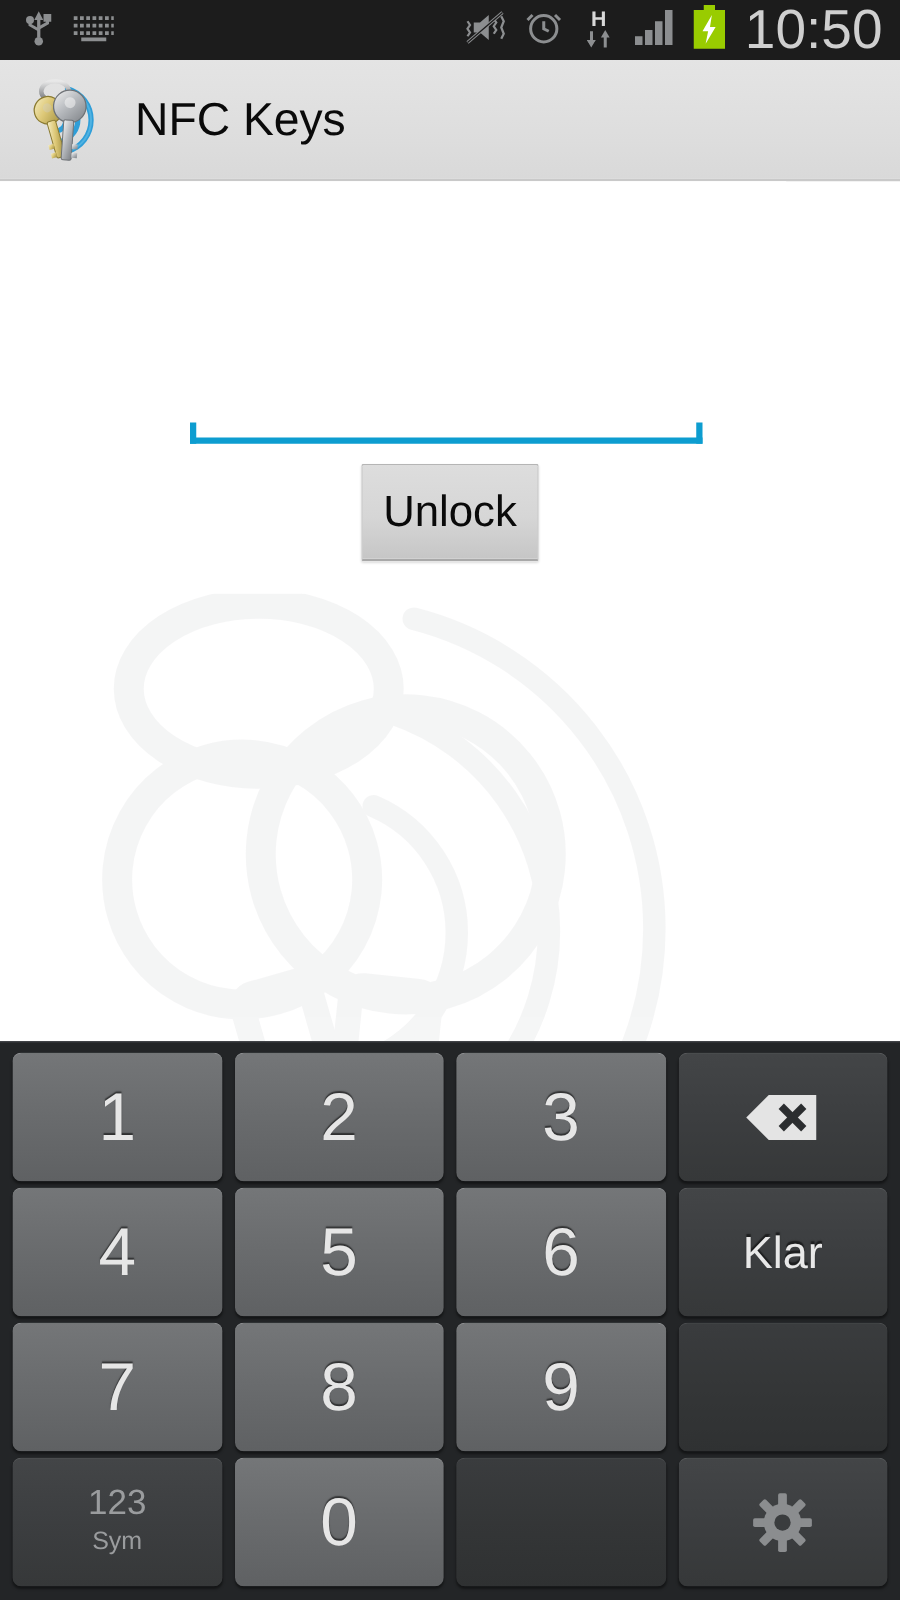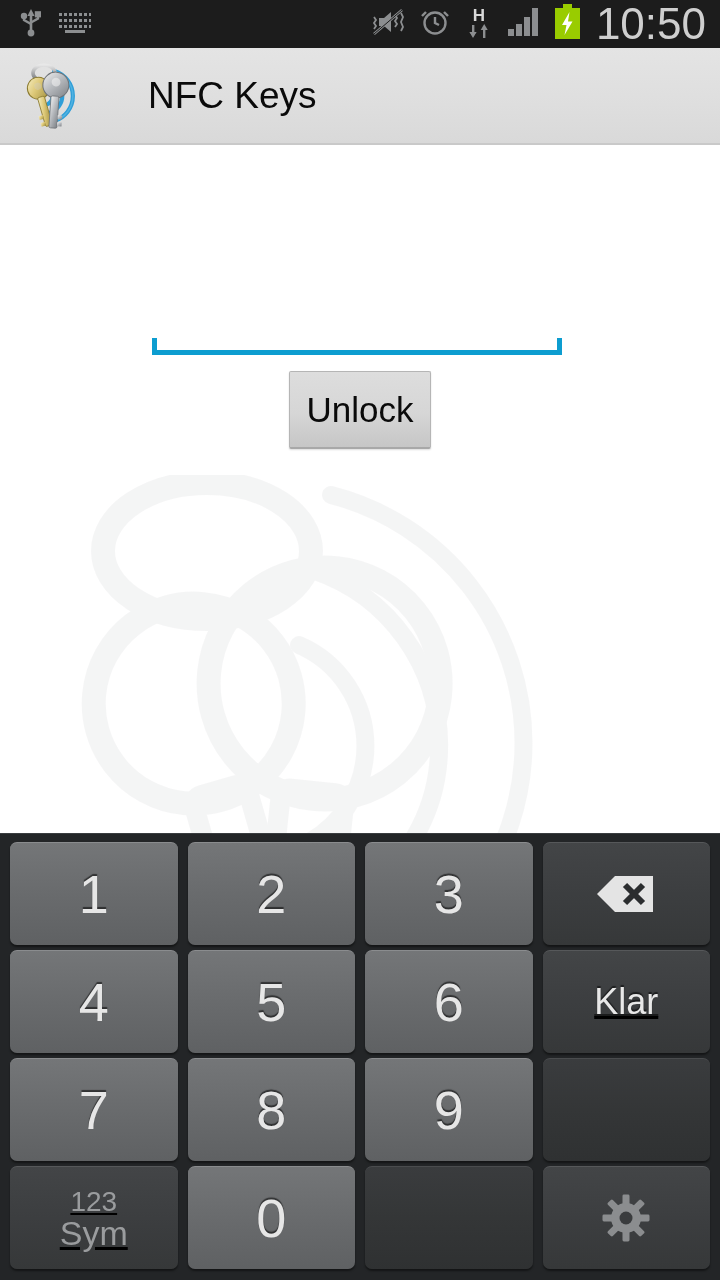--- a/index.html
+++ b/index.html
@@ -19,21 +19,21 @@
   #status-right{ margin-left:auto; display:flex; align-items:center; gap:13px; padding-right:14px; }
   .sicon{ display:block; opacity:1; }
   #clock{ color:#cfcfcf; font-size:44px; letter-spacing:0px; line-height:34px;
           font-family:"Liberation Sans", sans-serif; padding-left:2px; }
 
   
   #titlebar{
     position:absolute; left:0; top:48px; width:720px; height:97px;
     background:linear-gradient(#e4e4e4,#dedede 60%,#d9d9d9);
     border-bottom:2px solid #c9c9c9;
-    display:flex; align-items:center;gap:40px;
+    display:flex; align-items:center;
   }
   #app-icon{ margin-left:14px; width:78px; height:78px; display:block; }
   #app-title{ font-size:37px; color:#0a0a0a; margin-left:16px; font-weight:400; }
 
   
   #content{
     position:absolute; left:0; top:145px; width:629px; height:688px;
     background:#ffffff; overflow:hidden;
   }
   #watermark{
@@ -81,38 +81,37 @@
     cursor:pointer; user-select:none;
     box-shadow:0 2px 2px rgba(0,0,0,0.45);
   }
   .key.num{
     background:linear-gradient(#747678,#6a6c6e 45%,#5f6163);
     border-top:1px solid #8a8c8e;
   }
   .key.fn{
     background:linear-gradient(#434547,#3c3e40 50%,#363839);
     border-top:1px solid #56585a;
-    text-decoration:underline;
   }
   .key.blank{
     background:linear-gradient(#3a3c3e,#343637 50%,#2f3132);
     border-top:1px solid #4a4c4e;
     cursor:default;
   }
   .key .glyph{
     font-size:54px; color:#e6e6e6; line-height:54px;
     text-shadow:0 -2px 1px rgba(0,0,0,0.55);
     font-family:"Liberation Sans", sans-serif; font-weight:400;
   }
   .key .lbl{
     font-size:36px; color:#e8e8e8; line-height:38px;
     text-shadow:0 -2px 1px rgba(0,0,0,0.55);
   }
   .key .sym-top{ font-size:28px; color:#9a9c9e; line-height:30px; }
-  .key .sym-bot{ font-size:34px; color:#9a9c9e; line-height:32px; }
+  .key .sym-bot{ font-size:20px; color:#9a9c9e; line-height:32px; }
   .key svg{ display:block; }
 </style>
 </head>
 <body>
 
 <div id="screen">
 
   <div id="statusbar">
     <div id="status-left">
 

